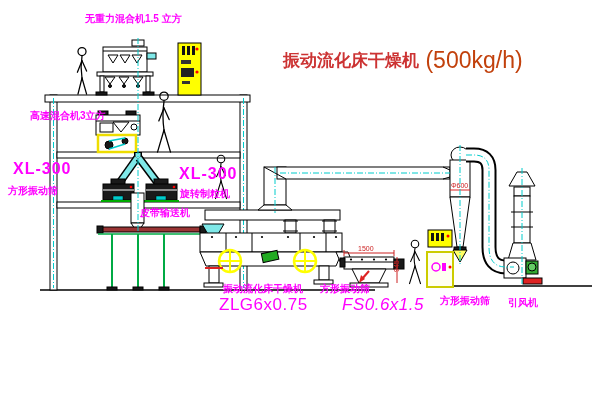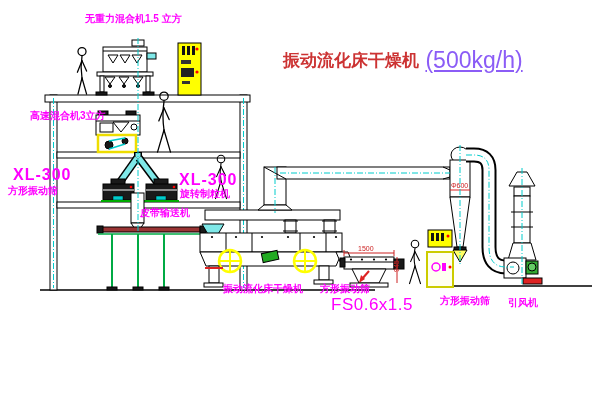--- a/index.html
+++ b/index.html
@@ -1,24 +1,24 @@
 <!DOCTYPE html>
 <html><head>
 <meta charset="utf-8">
 <style>
   html,body{margin:0;padding:0;background:#fff;}
   #canvas{position:relative;width:600px;height:403px;background:#ffffff;overflow:hidden;
           font-family:"Liberation Sans",sans-serif;}
   #canvas svg{position:absolute;left:0;top:0;}
   .lbl{position:absolute;color:#FF00FF;font:bold 10px "Liberation Sans",sans-serif;white-space:nowrap;line-height:1;}
-  .lbl-xl{font:bold 16px "Liberation Sans",sans-serif;letter-spacing:1px;margin-top:6px;}
+  .lbl-xl{font:bold 16px "Liberation Sans",sans-serif;letter-spacing:1px;}
   .lbl-md{font:17px "Liberation Sans",sans-serif;letter-spacing:.5px;}
   #title{position:absolute;left:283px;top:47px;white-space:nowrap;color:#C43;line-height:1;}
   #title .t-zh{font:bold 17px "Liberation Sans",sans-serif;color:#C33;vertical-align:middle;}
-  #title .t-cap{font:23px "Liberation Sans",sans-serif;color:#8b5cf6;vertical-align:middle;margin-left:2px;text-decoration:underline;}
+  #title .t-cap{font:23px "Liberation Sans",sans-serif;color:#c2410c;vertical-align:middle;margin-left:2px;}
   
   .k{stroke:#000;stroke-width:1;fill:none;}
   .kw{stroke:#000;stroke-width:1;fill:#fff;}
   .kd{stroke:#000;stroke-width:1;fill:#1a1a1a;}
   .cy{stroke:#00CCCC;stroke-width:1;fill:none;stroke-dasharray:6 2 1 2;}
   .dim{stroke:#CC2222;stroke-width:1;fill:none;}
   .dimtxt{fill:#CC2222;font:7px "Liberation Sans",sans-serif;}
 </style>
 </head>
 <body>
@@ -306,20 +306,21 @@
 
 <div class="lbl lbl-xl" style="left:13px;top:160px;">XL-300</div>
 <div class="lbl" style="left:8px;top:186px;">方形振动筛</div>
 
 <div class="lbl lbl-xl" style="left:179px;top:165px;">XL-300</div>
 <div class="lbl" style="left:180px;top:189px;">旋转制粒机</div>
 
 <div class="lbl" style="left:140px;top:208px;">皮带输送机</div>
 
 <div class="lbl" style="left:223px;top:284px;">振动流化床干燥机</div>
+<div class="lbl lbl-md" style="left:219px;top:295px;">ZLG6x0.75</div>
 
 <div class="lbl" style="left:320px;top:284px;">方形振动筛</div>
-<div class="lbl lbl-md" style="left:331px;top:295px;">FS0.6x1.5</div>
+<div class="lbl lbl-md" style="left:342px;top:295px;font-style:italic;">FS0.6x1.5</div>
 
 <div class="lbl" style="left:440px;top:296px;">方形振动筛</div>
 <div class="lbl" style="left:508px;top:298px;">引风机</div>
 
 </div>
 
 </body></html>

